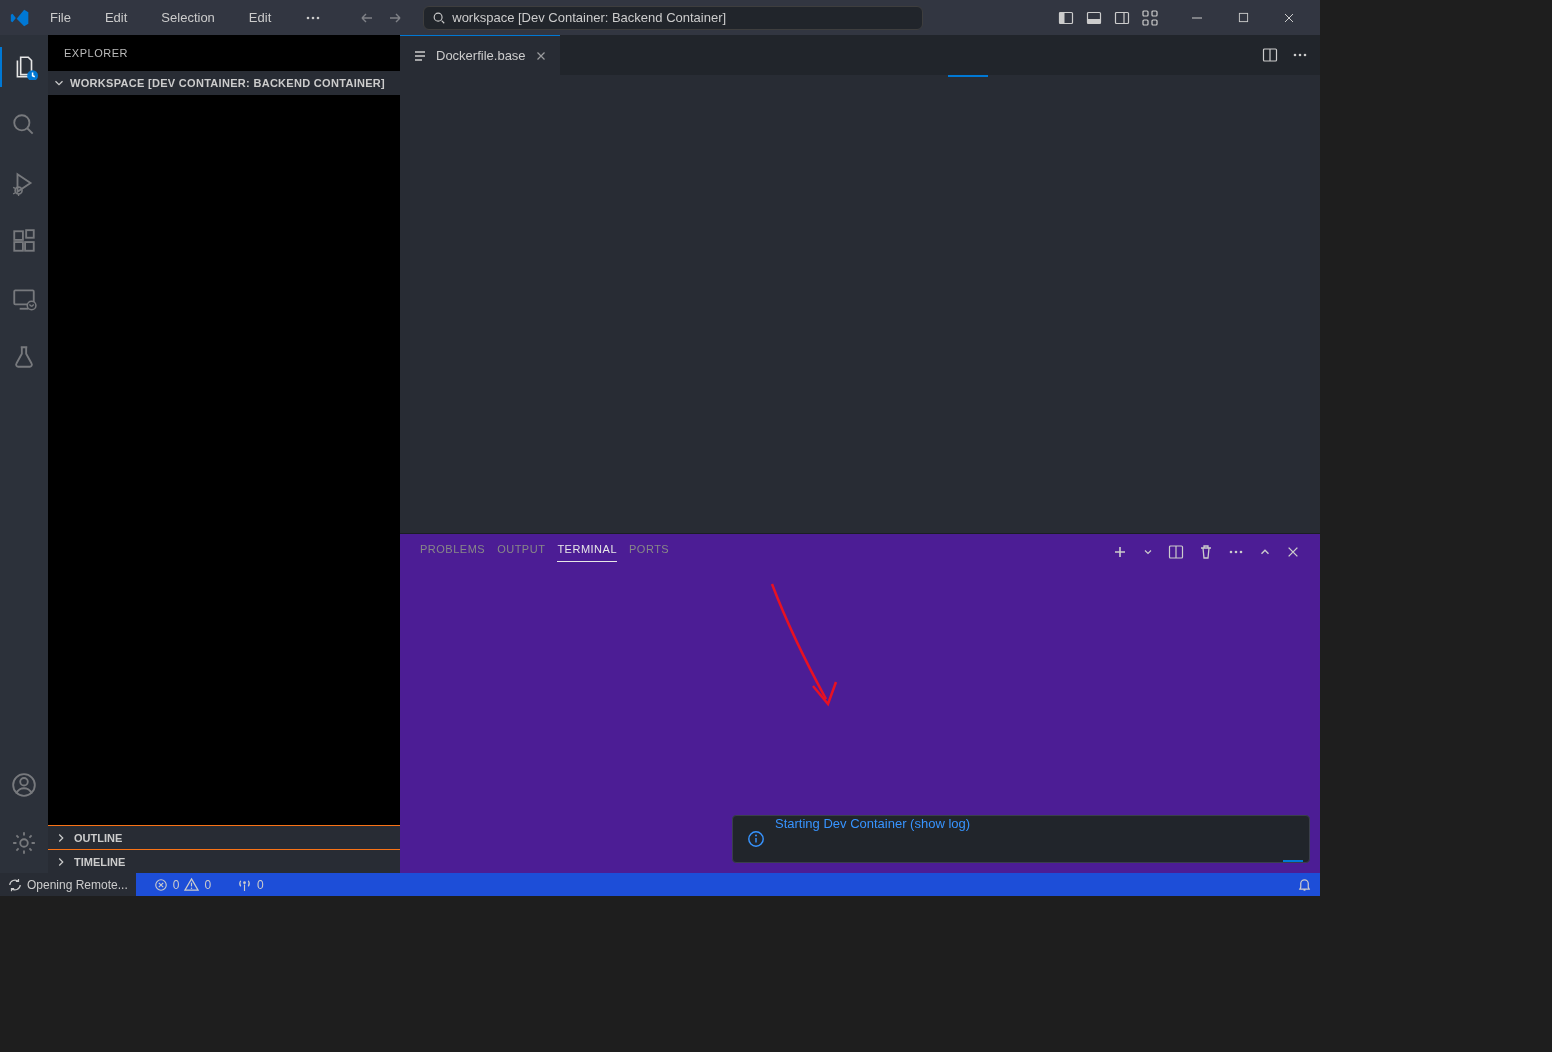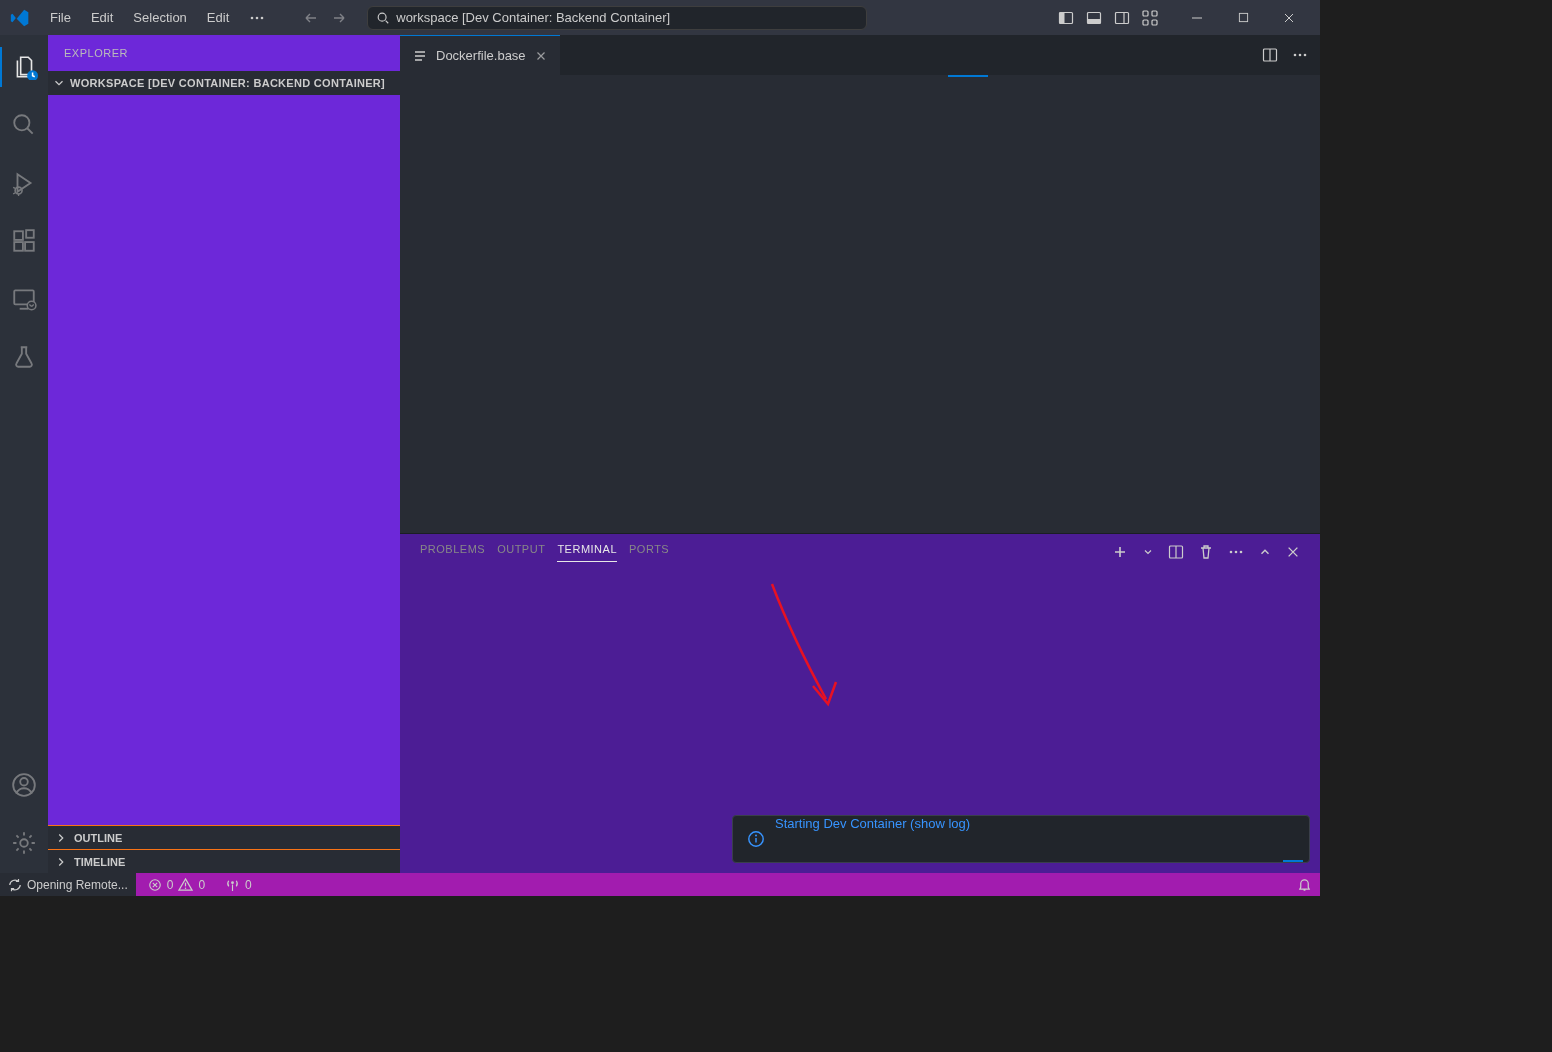--- a/index.html
+++ b/index.html
@@ -1,21 +1,21 @@
 <!DOCTYPE html>
 <html><head>
 <meta charset="utf-8">
 <style>
 * { margin: 0; padding: 0; box-sizing: border-box; font-family: -apple-system, "Segoe UI", sans-serif; }
 body { width: 1320px; height: 896px; background: #1e1e1e; color: #cccccc; overflow: hidden; position: relative; }
 
 
 .titlebar { height: 35px; background: #323641; display: flex; align-items: center; padding: 0 8px; }
 .titlebar .logo { width: 24px; height: 24px; margin-right: 10px; display:flex; align-items:center; justify-content:center;}
-.titlebar .menu { display: flex; gap: 4px; }
+.titlebar .menu { display: flex; gap: 18px; }
 .titlebar .menu-item { padding: 4px 8px; font-size: 13px; color: #cccccc; cursor: pointer; border-radius: 4px; }
 .titlebar .menu-more { padding: 4px 8px; cursor:pointer; }
 .titlebar .nav { display: flex; gap: 12px; margin-left: 30px; }
 .titlebar .nav-btn { opacity: 0.5; cursor: pointer; }
 .titlebar .search { flex: 0 0 auto; margin-left: 20px; width: 500px; height: 24px; background: #21252b; border: 1px solid #3e3e3e; border-radius: 6px; display: flex; align-items: center; padding: 0 8px; font-size: 13px; color: #cccccc; gap: 6px;}
 .titlebar .spacer { flex: 1; }
 .titlebar .layout-btns { display: flex; gap: 12px; margin-right: 16px; }
 .titlebar .win-btns { display: flex; gap: 0; }
 .titlebar .win-btn { width: 46px; height: 35px; display:flex; align-items:center; justify-content:center; cursor:pointer; }
 .icon { display:inline-flex; align-items:center; justify-content:center; }
@@ -23,21 +23,21 @@
 
 .main { display: flex; height: calc(100% - 35px - 23px); }
 
 
 .activitybar { width: 48px; background: #2c313a; display: flex; flex-direction: column; align-items: center; padding-top: 12px; gap: 18px; }
 .activitybar .abtn { width: 48px; height: 40px; display:flex; align-items:center; justify-content:center; cursor:pointer; opacity: 0.6; }
 .activitybar .abtn.active { opacity: 1; border-left: 2px solid #0078d4; }
 .activitybar .bottom { margin-top: auto; margin-bottom: 10px; display:flex; flex-direction:column; gap:18px; align-items:center; }
 
 
-.sidebar { width: 352px; background: #6d28d9; display:flex; flex-direction:column; }
+.sidebar { width: 352px; background: #000000; display:flex; flex-direction:column; }
 .sidebar-header { height: 36px; display:flex; align-items:center; padding: 0 16px; font-size: 11px; letter-spacing: 0.5px; color:#bbbbbb;}
 .sidebar-workspace { background:#282c34; height: 24px; display:flex; align-items:center; padding: 0 4px; font-size: 11px; font-weight:700; letter-spacing:0.3px; cursor:pointer; }
 .sidebar-workspace .chev { margin-right: 4px; }
 .sidebar-body { flex:1; }
 .sidebar-section { height: 24px; display:flex; align-items:center; padding: 0 6px; font-size:11px; font-weight:700; cursor:pointer; background:#282c34; border-top:1px solid #f97316;}
 .sidebar-section .chev { margin-right: 6px; }
 
 
 .editor-area { flex:1; display:flex; flex-direction:column; background:#4c1d95; }
 .tabbar { height: 40px; background:#21252b; display:flex; align-items:stretch; }
@@ -57,21 +57,21 @@
 .panel-tabs .pspacer { flex:1; }
 .panel-actions { display:flex; align-items:center; gap:14px; }
 .panel-body { flex:1; position:relative; }
 
 
 .toast { position:absolute; right: 10px; bottom: 10px; width: 578px; height: 48px; background:#21252b; border:1px solid #3a3f4b; border-radius:4px; display:flex; padding: 0 14px; gap:10px; font-size:13px; }
 .toast a { color:#3794ff; text-decoration:none; }
 .toast .progress { position:absolute; right:6px; bottom:0; width:20px; height:2px; background:#0078d4; }
 
 
-.statusbar { height: 23px; background:#a21caf; display:flex; align-items:center; font-size:12px; padding: 0 0 0 0; gap: 4px;}
+.statusbar { height: 23px; background:#1d4ed8; display:flex; align-items:center; font-size:12px; padding: 0 0 0 0; gap: 10px;}
 .status-item { display:flex; align-items:center; gap:5px; padding: 0 8px; height:100%; cursor:pointer;}
 .status-item.remote { background:#282c34; }
 .statusbar .sspacer { flex:1; }
 
 
 .arrow-svg { position:absolute; pointer-events:none; }
 
 svg { display:block; }
 </style>
 </head>

